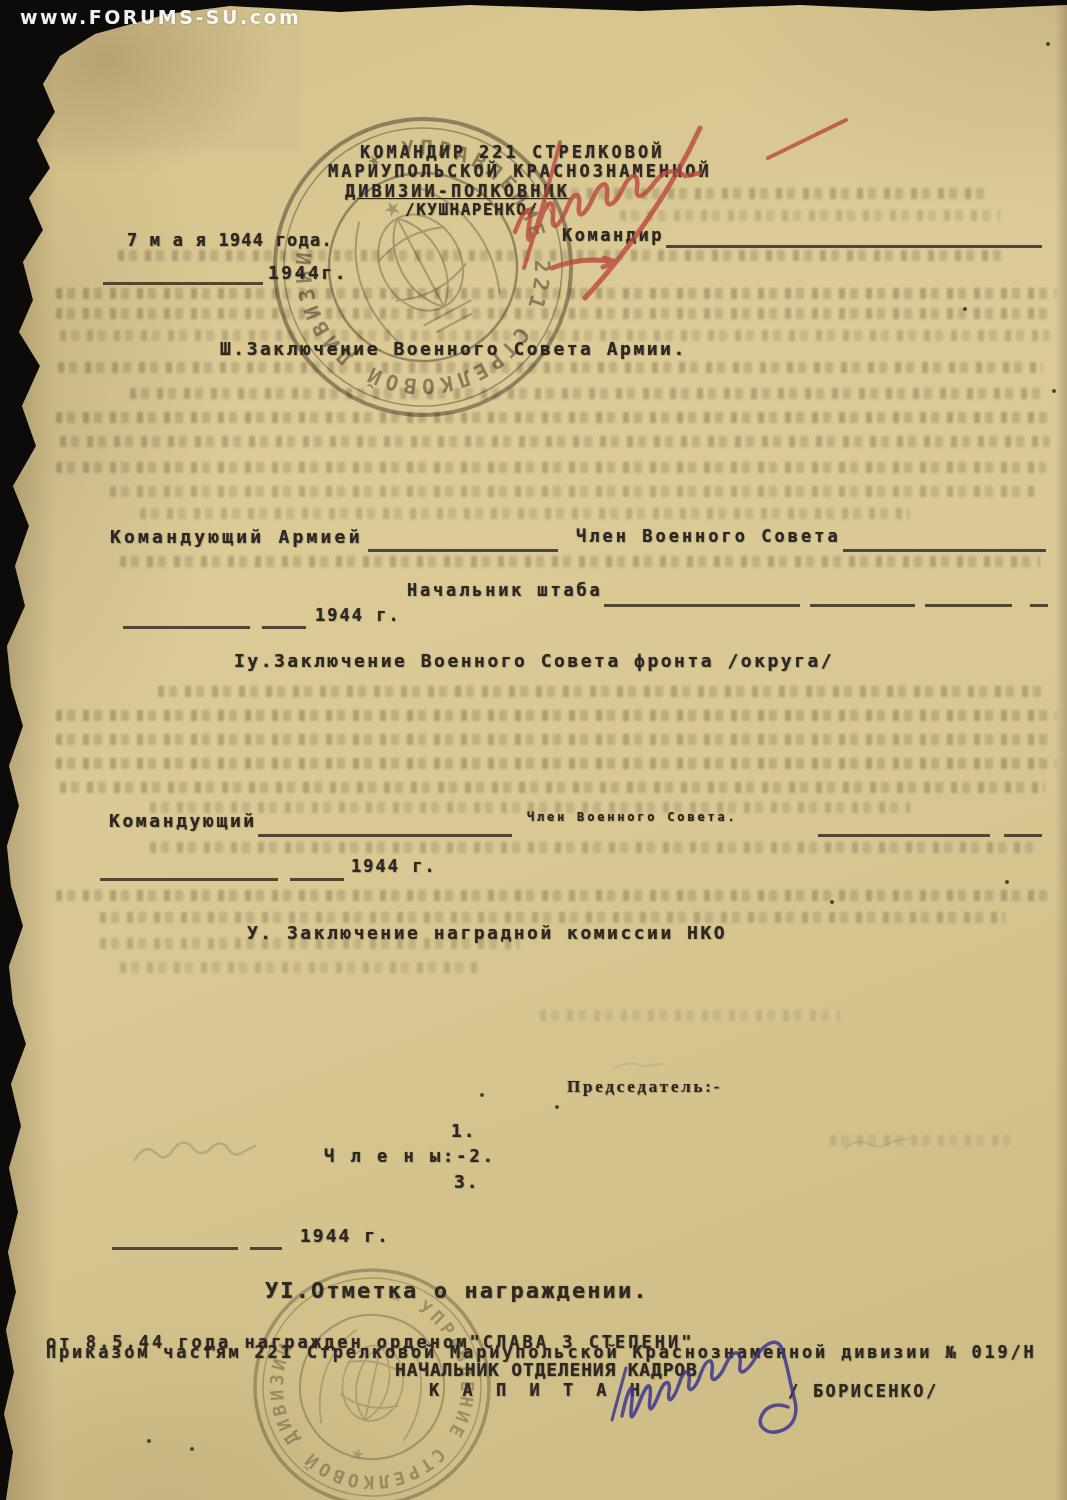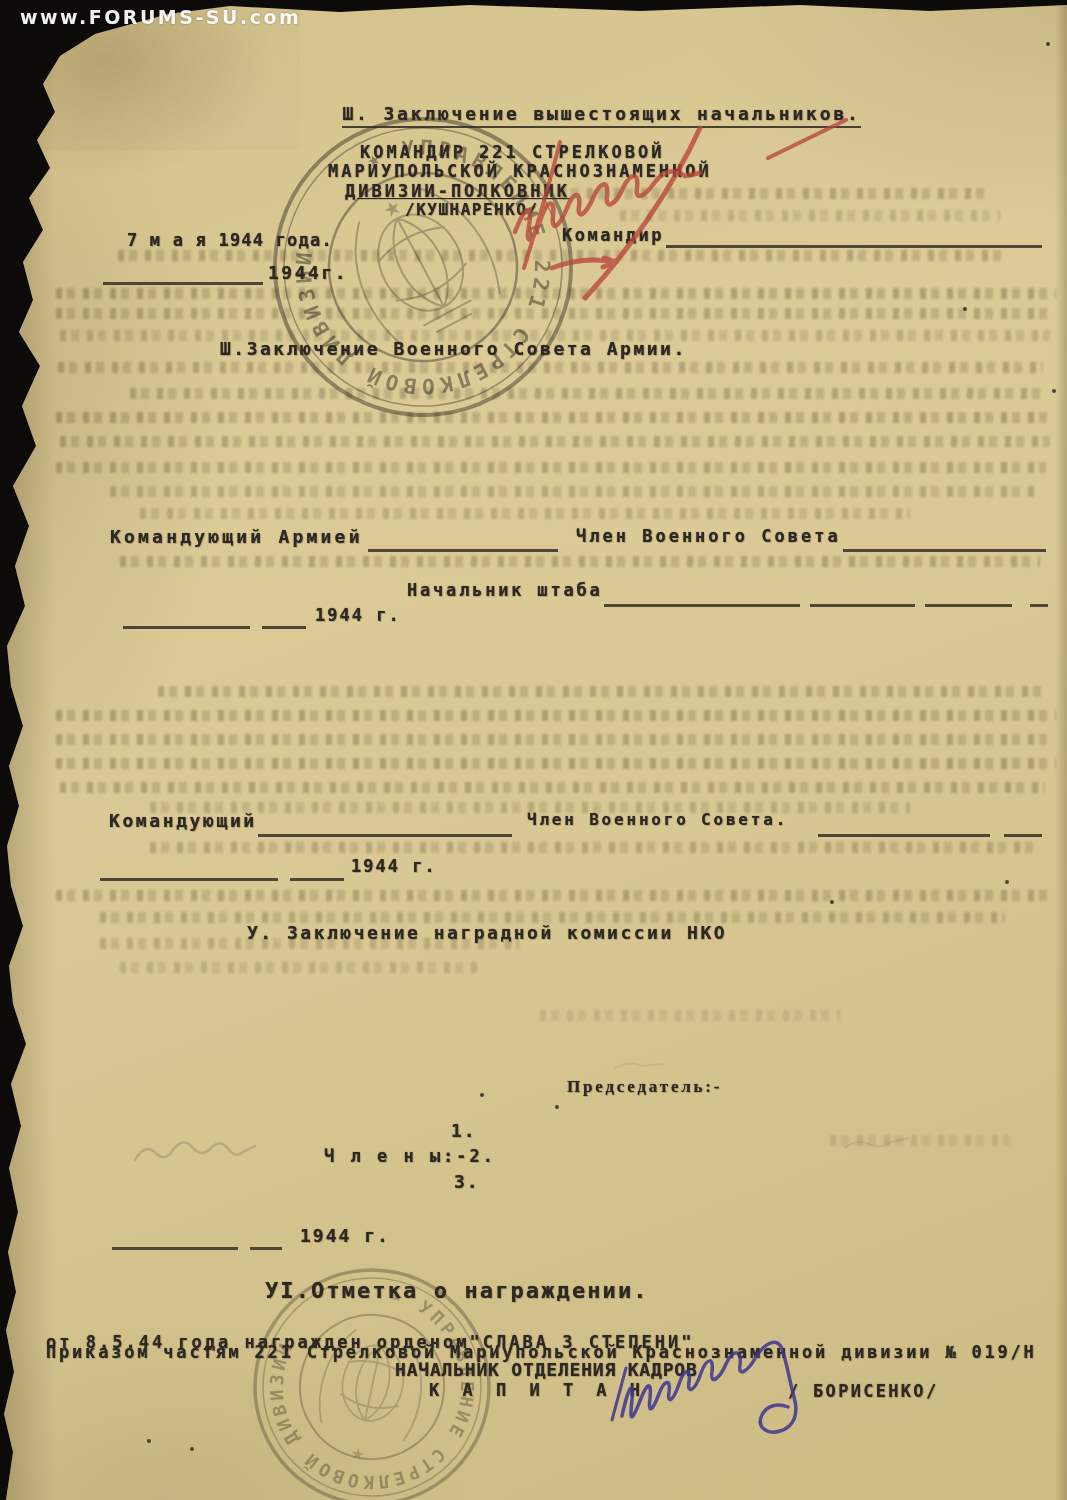--- a/index.html
+++ b/index.html
@@ -51,22 +51,20 @@
   #watermark{position:absolute;left:20px;top:6px;z-index:9;
     font-family:"DejaVu Sans",sans-serif;font-weight:800;font-size:19px;letter-spacing:2.5px;
     color:rgba(255,255,255,.94);text-shadow:0 0 2px rgba(0,0,0,.35);}
 </style>
 </head>
 <body>
 
 <div id="page">
   <div id="paper"></div>
 
-  <div class="ln" style="left:247px;top:84px;font-size:18px;letter-spacing:2.8px;">
-       <span class="und">Ш. Заключение вышестоящих начальников.</span></div>
   <div class="ln" style="left:360px;top:143px;font-size:17px;letter-spacing:3px;">КОМАНДИР 221 СТРЕЛКОВОЙ</div>
   <div class="ln" style="left:328px;top:162px;font-size:17px;letter-spacing:3px;">МАРИУПОЛЬСКОЙ КРАСНОЗНАМЕННОЙ</div>
   <div class="ln" style="left:345px;top:182px;font-size:17px;letter-spacing:3px;text-decoration:underline;">ДИВИЗИИ-ПОЛКОВНИК</div>
   <div class="ln" style="left:405px;top:201px;font-size:16px;letter-spacing:1.5px;">/КУШНАРЕНКО/</div>
   <div class="ln" style="left:127px;top:231px;font-size:17px;letter-spacing:1.2px;">7 м а я 1944 года.</div>
   <div class="ln" style="left:562px;top:226px;font-size:17px;letter-spacing:2.5px;">Командир</div>
   <div class="u" style="left:666px;top:245px;width:376px;"></div>
   <div class="u" style="left:103px;top:282px;width:160px;"></div>
   <div class="ln" style="left:268px;top:263px;font-size:18px;letter-spacing:2.5px;">1944г.</div>
 
@@ -77,23 +75,24 @@
   <div class="u" style="left:843px;top:549px;width:203px;"></div>
   <div class="ln" style="left:407px;top:581px;font-size:17px;letter-spacing:2.8px;">Начальник штаба</div>
   <div class="u" style="left:604px;top:604px;width:196px;"></div>
   <div class="u" style="left:810px;top:604px;width:105px;"></div>
   <div class="u" style="left:925px;top:604px;width:87px;"></div>
   <div class="u" style="left:1030px;top:604px;width:18px;"></div>
   <div class="u" style="left:123px;top:626px;width:127px;"></div>
   <div class="u" style="left:262px;top:626px;width:44px;"></div>
   <div class="ln" style="left:315px;top:606px;font-size:17px;letter-spacing:2px;">1944 г.</div>
 
+  <div class="ln" style="left:234px;top:651px;font-size:18px;letter-spacing:2.5px;">Iу.Заключение Военного Совета фронта /округа/</div>
   <div class="ln" style="left:109px;top:811px;font-size:18px;letter-spacing:2.6px;">Командующий</div>
   <div class="u" style="left:258px;top:834px;width:254px;"></div>
-  <div class="ln" style="left:527px;top:811px;font-size:16px;letter-spacing:2.8px;">Член Военного Совета.</div>
+  <div class="ln" style="left:527px;top:811px;font-size:12px;letter-spacing:2.8px;">Член Военного Совета.</div>
   <div class="u" style="left:818px;top:834px;width:172px;"></div>
   <div class="u" style="left:1004px;top:834px;width:38px;"></div>
   <div class="u" style="left:100px;top:878px;width:178px;"></div>
   <div class="u" style="left:290px;top:878px;width:54px;"></div>
   <div class="ln" style="left:351px;top:857px;font-size:17px;letter-spacing:2px;">1944 г.</div>
 
   <div class="ln" style="left:247px;top:923px;font-size:18px;letter-spacing:2.5px;">У. Заключение наградной комиссии НКО</div>
   <div class="ln" style="left:567px;top:1078px;font-size:17px;letter-spacing:2.8px;font-family:Liberation Serif, serif;">Председатель:-</div>
   <div class="ln" style="left:451px;top:1121px;font-size:18px;letter-spacing:2px;">1.</div>
   <div class="ln" style="left:324px;top:1147px;font-size:17px;letter-spacing:3px;">Ч л е н ы:-2.</div>

